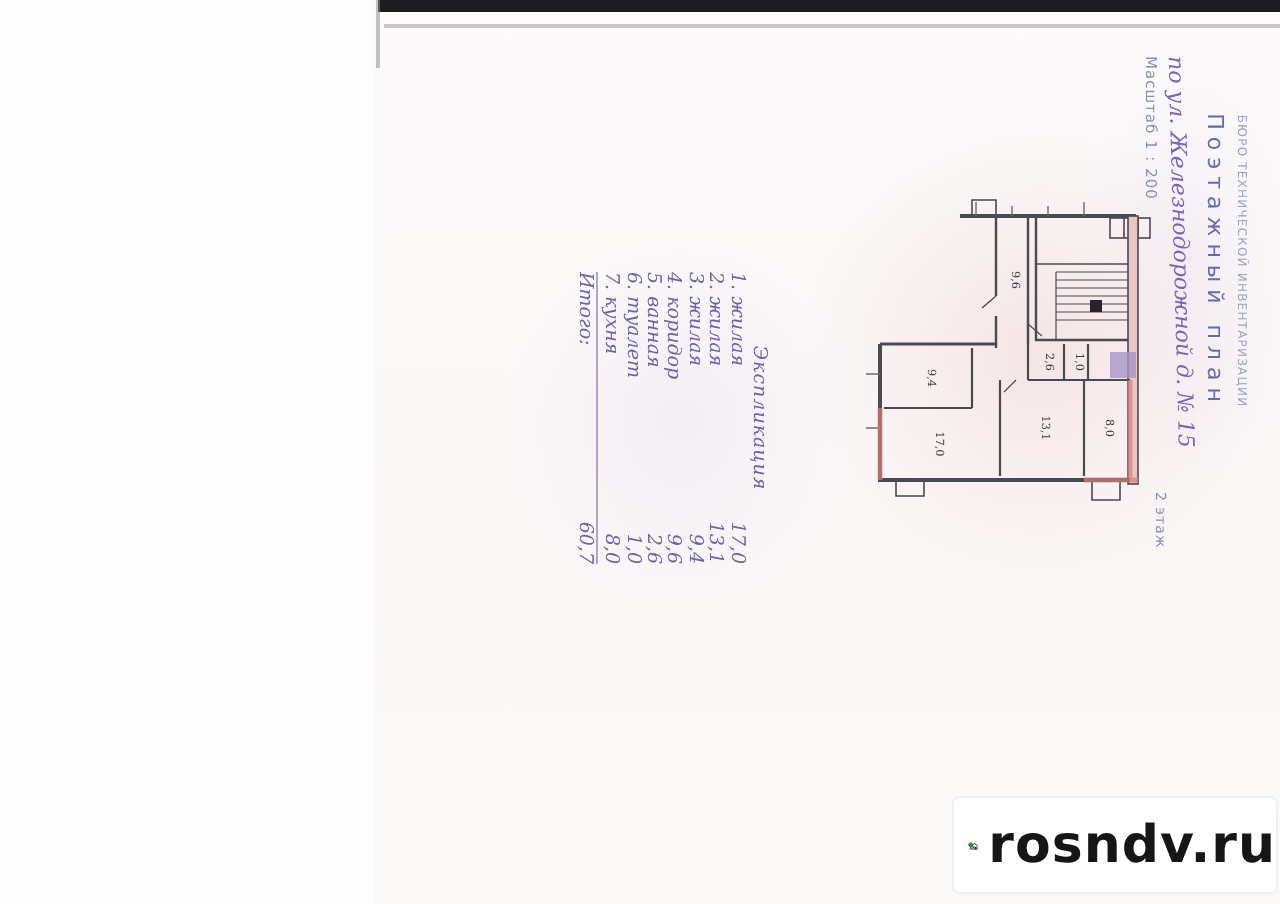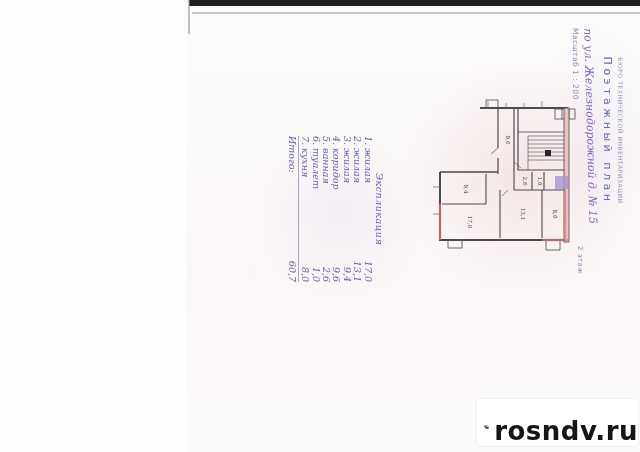--- a/index.html
+++ b/index.html
@@ -46,21 +46,21 @@
   .expl-row .ar{margin-left:6px;}
   .expl-total{display:flex;justify-content:space-between;border-top:1px solid rgba(107,98,168,.55);margin-top:1px;padding-top:1px;}
 
   
   .plan-svg{position:absolute;left:418px;top:92px;}
 
   
   .wm{
     position:absolute;left:477px;top:399px;width:161px;height:47px;
     background:#ffffff;border-radius:3px;box-shadow:0 0 0 1px #f0f0f0;
-    display:flex;align-items:flex-end;padding-left:7px;box-sizing:border-box;
+    display:flex;align-items:center;padding-left:7px;box-sizing:border-box;
   }
   .wm-text{font-size:26px;font-weight:bold;color:#161616;letter-spacing:0.5px;margin-left:5px;
     font-family:"DejaVu Sans", sans-serif;}
 </style>
 </head>
 <body>
 
 <div class="paper"></div>
 <div class="tint plan-tint"></div>
 <div class="tint expl-tint"></div>

